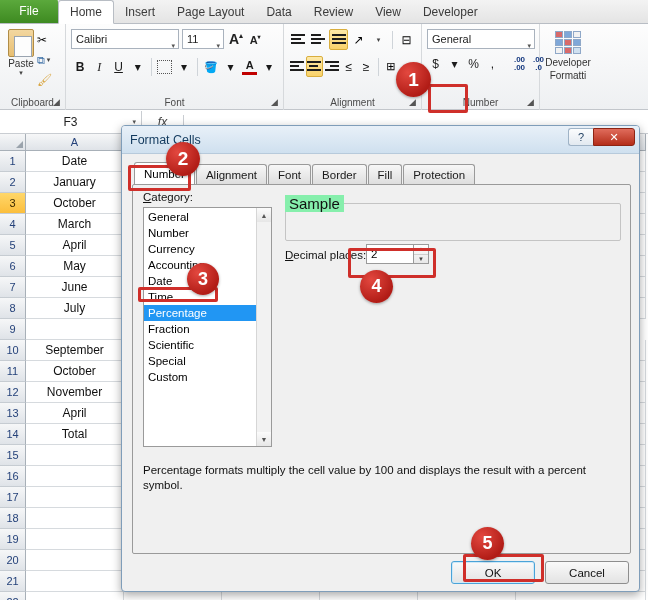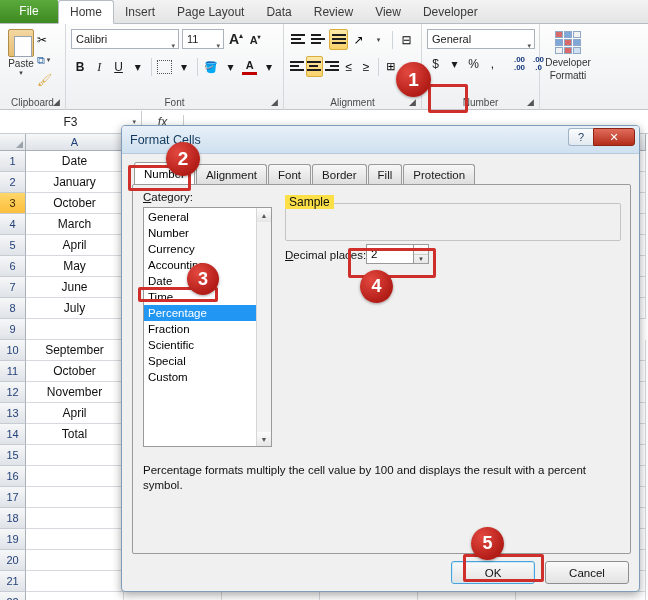--- a/index.html
+++ b/index.html
@@ -238,22 +238,22 @@
     display: flex; align-items: center; justify-content: center;
     font-size: 7px; color: #555;
   }
   .sb-up { top: 0; } .sb-dn { bottom: 0; }
 
   .sample-box {
     position: absolute; left: 152px; top: 18px; width: 336px; height: 38px;
     border: 1px solid #c4c4c4; border-radius: 2px;
   }
   .sample-lbl {
-    position: absolute; left: 152px; top: 10px; background: #fde047;
-    padding: 0 4px; font-size: 12px; color: #111;
+    position: absolute; left: 152px; top: 10px; background: #86efac;
+    padding: 0 4px; font-size: 15px; color: #111;
   }
   .dec-lbl { position: absolute; left: 152px; top: 64px; font-size: 11.5px; color: #111; }
   .dec-wrap { position: absolute; left: 233px; top: 59px; display: flex; }
   .dec-input {
     width: 47px; height: 20px; background: #fff; border: 1px solid #9a9a9a;
     border-right: none; font-size: 11.5px; color: #000; padding-left: 4px;
     line-height: 19px;
   }
   .spin { width: 16px; height: 20px; border: 1px solid #9a9a9a;
           background: linear-gradient(#fdfdfd, #e8e8e8);

